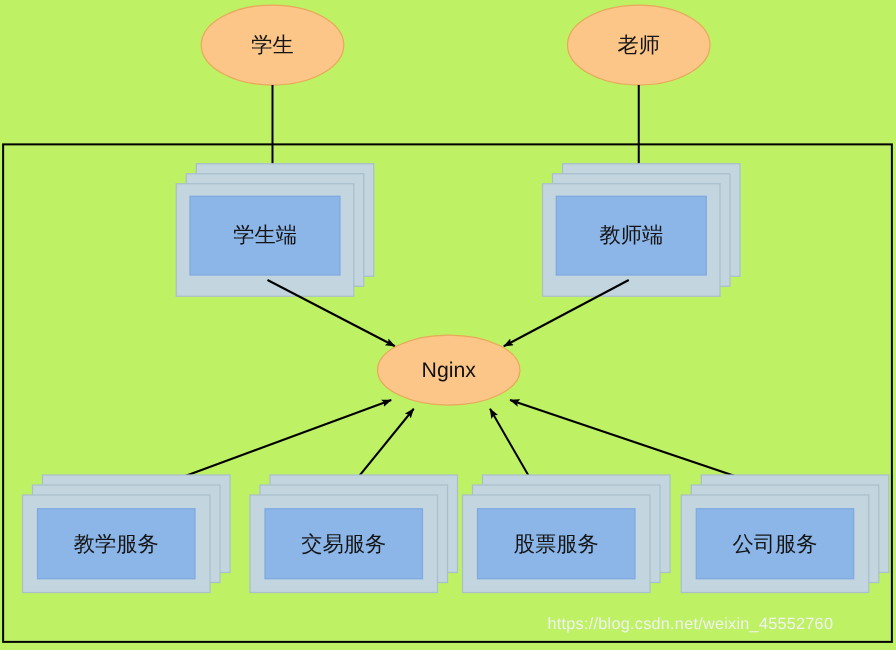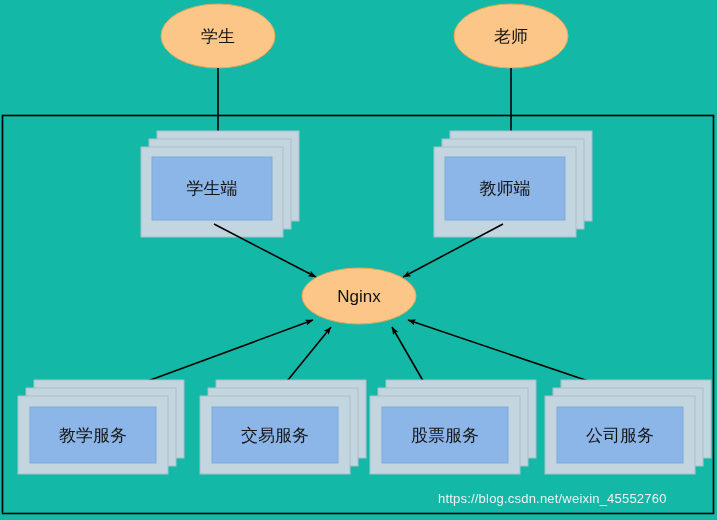--- a/index.html
+++ b/index.html
@@ -7,21 +7,21 @@
     padding: 0;
     background: #ffffff;
   }
   body {
     font-family: "Liberation Sans", "DejaVu Sans", sans-serif;
   }
   #diagram-root {
     position: relative;
     width: 717px;
     height: 520px;
-    background: #14b8a6;
+    background: #bef264;
     overflow: hidden;
   }
   svg#arch-svg {
     position: absolute;
     left: 0;
     top: 0;
     width: 717px;
     height: 520px;
     display: block;
   }

